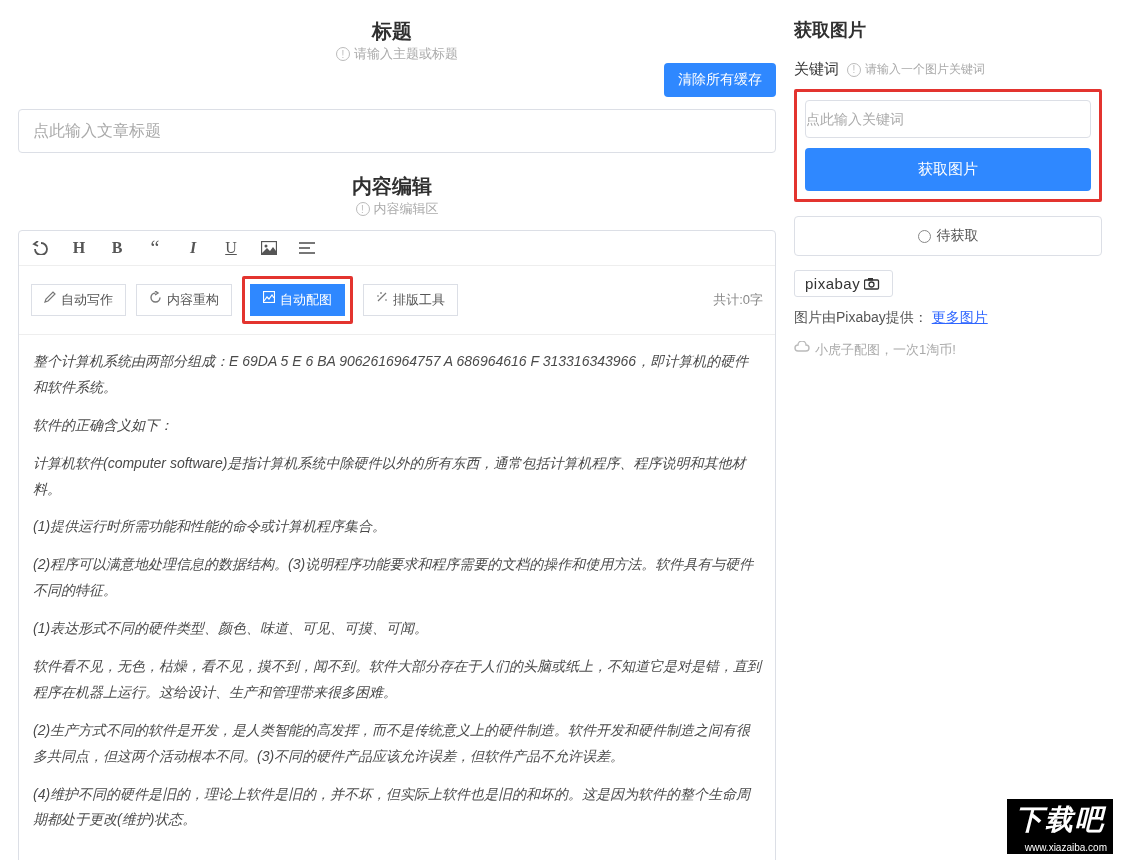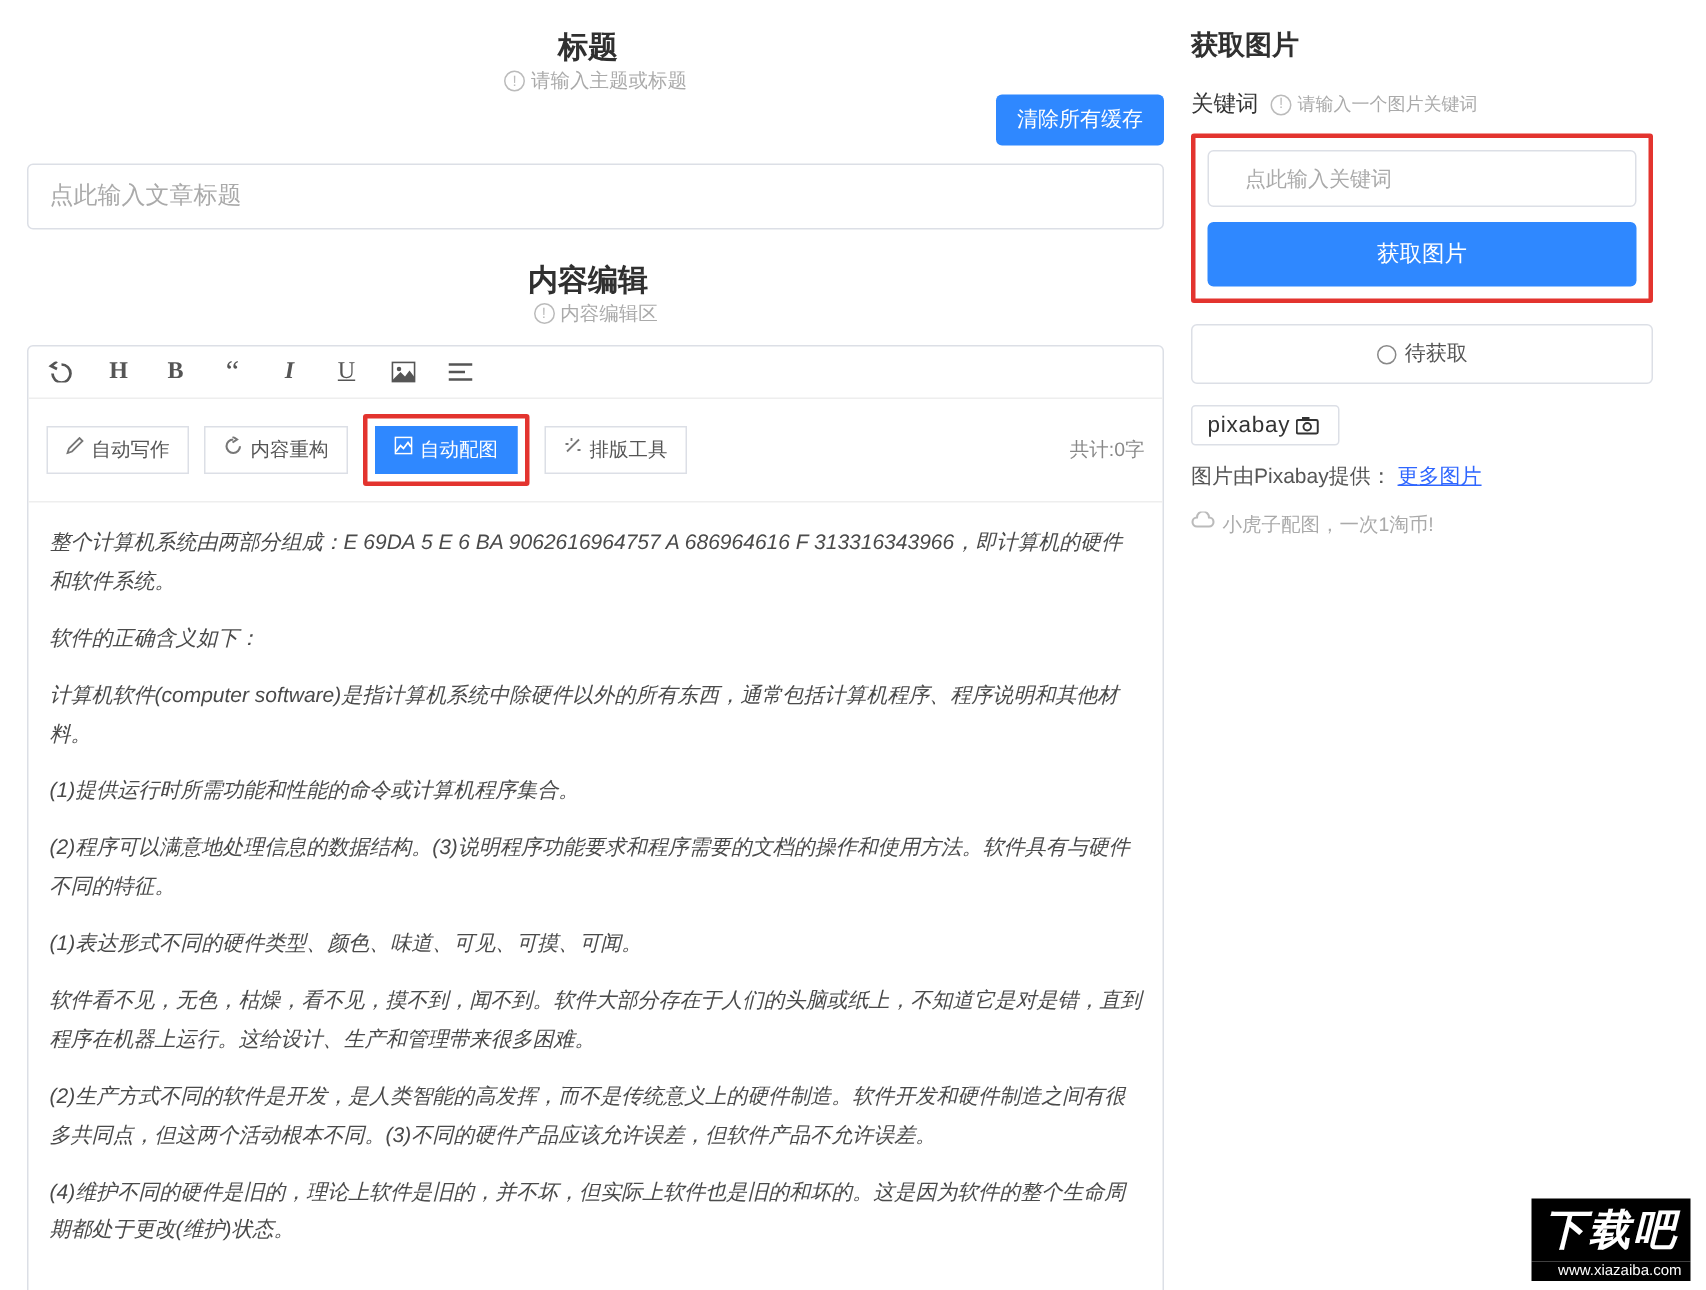--- a/index.html
+++ b/index.html
@@ -29,36 +29,36 @@
 
 .editor-body { padding: 14px 14px 10px 14px; font-size: 14px; line-height: 1.85; color: #4a4a4a; height: 560px; overflow: hidden; font-style: italic; }
 .editor-body p { margin-bottom: 12px; }
 
 .right-title { font-size: 18px; font-weight: 600; margin-bottom: 18px; color: #303030; }
 .kw-row { display: flex; align-items: center; margin-bottom: 10px; }
 .kw-label { font-size: 15px; font-weight: 400; margin-right: 8px; }
 .kw-hint { font-size: 12px; color: #aaa; display: inline-flex; align-items: center; }
 
 .red-outline { border: 3px solid #e3342f; padding: 8px; border-radius: 2px; margin-bottom: 14px; }
-.kw-input { width: 100%; border: 1px solid #dcdfe6; border-radius: 4px; padding: 10px 24px; font-size: 14px; margin-bottom: 10px; }
+.kw-input { width: 100%; border: 1px solid #dcdfe6; border-radius: 4px; padding: 10px 0; font-size: 14px; margin-bottom: 10px; }
 .kw-input::placeholder { color: #aaa; }
 .fetch-btn { width: 100%; background: #2f88ff; color: #fff; border: none; border-radius: 4px; padding: 12px 0; font-size: 15px; cursor: pointer; }
 
 .pending-btn { width: 100%; border: 1px solid #dcdfe6; background: #fff; border-radius: 4px; padding: 10px 0; font-size: 14px; color: #555; display: flex; align-items: center; justify-content: center; gap: 6px; margin-bottom: 14px; cursor: pointer; }
 .circle-o { width: 13px; height: 13px; border: 1.5px solid #888; border-radius: 50%; display: inline-block; }
 
 .pixabay-badge { display: inline-flex; align-items: center; border: 1px solid #dcdfe6; border-radius: 3px; padding: 4px 10px; font-size: 15px; font-weight: 500; letter-spacing: 0.5px; margin-bottom: 12px; }
 .pixabay-badge .cam { margin-left: 4px; font-size: 13px; }
 
 .provide-line { font-size: 14px; color: #555; margin-bottom: 14px; }
 .provide-line a { color: #2f66ff; text-decoration: underline; text-align: center; }
 
 .footer-note { font-size: 13px; color: #aaa; display: flex; align-items: flex-start; gap: 5px; }
 
-.watermark { position: absolute; right: 10px; bottom: 6px; text-align: right; }
+.watermark { position: absolute; right: 24px; bottom: 6px; text-align: right; }
 .wm-big { background: #000; color: #fff; font-size: 28px; font-weight: 700; padding: 2px 8px; font-style: italic; letter-spacing: 2px; display: inline-block; }
 .wm-small { background: #000; color: #fff; font-size: 10px; padding: 1px 6px; display: block; }
 
 svg { display: block; }
 </style>
 </head>
 <body>
 
 <div class="container">
   <div class="left-col">

